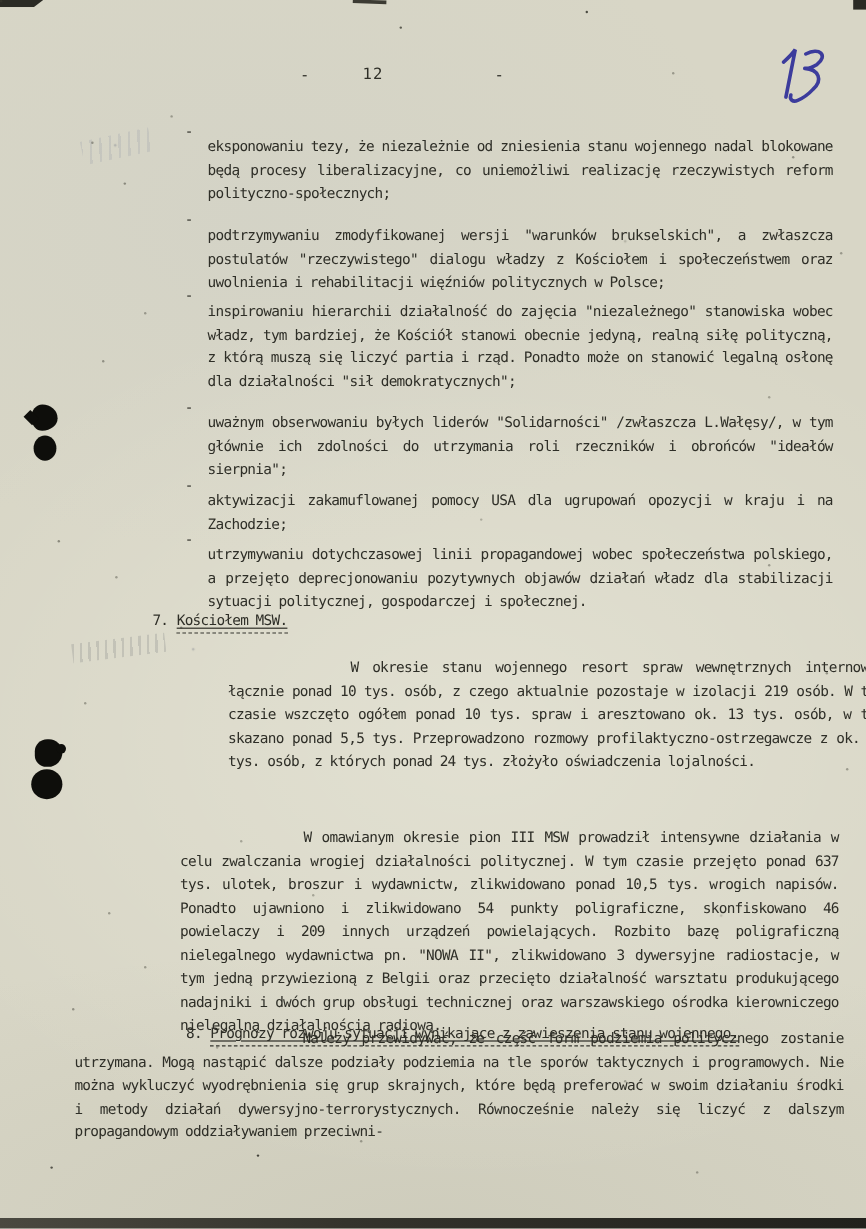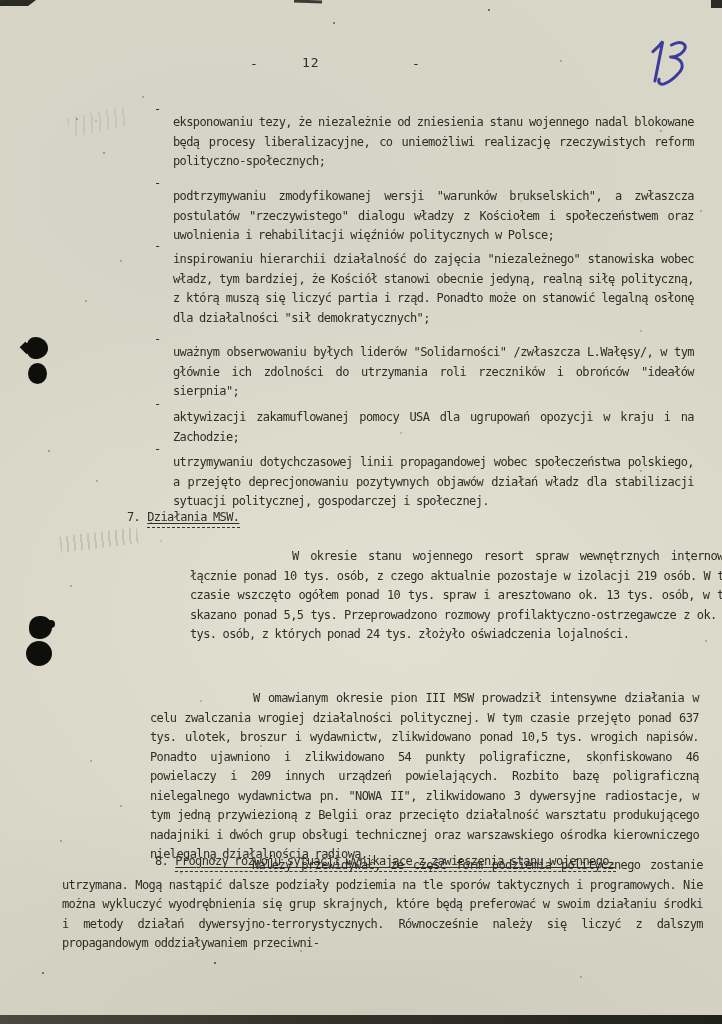--- a/index.html
+++ b/index.html
@@ -119,21 +119,21 @@
   <div class="bullet b5 typed">
     <span class="dash">-</span>
     <span class="btxt">aktywizacji zakamuflowanej pomocy USA dla ugrupowań opozycji w kraju i na Zachodzie;</span>
   </div>
   <div class="bullet b6 typed">
     <span class="dash">-</span>
     <span class="btxt">utrzymywaniu dotychczasowej linii propagandowej wobec społeczeństwa polskiego, a przejęto deprecjonowaniu pozytywnych objawów działań władz dla stabilizacji sytuacji politycznej, gospodarczej i społecznej.</span>
   </div>
 
   <div class="heading h7 typed">
-    <span class="hnum">7.</span><span class="htitle">Działania MSW.</span>
+    <span class="hnum">7.</span><span class="htitle">Kościołem MSW.</span>
   </div>
   <div class="para p71 typed">W okresie stanu wojennego resort spraw wewnętrznych internował łącznie ponad 10 tys. osób, z czego aktualnie pozostaje w izolacji 219 osób. W tym czasie wszczęto ogółem ponad 10 tys. spraw i aresztowano ok. 13 tys. osób, w tym skazano ponad 5,5 tys. Przeprowadzono rozmowy profilaktyczno-ostrzegawcze z ok. 32 tys. osób, z których ponad 24 tys. złożyło oświadczenia lojalności.</div>
   <div class="para p72 typed">W omawianym okresie pion III MSW prowadził intensywne działania w celu zwalczania wrogiej działalności politycznej. W tym czasie przejęto ponad 637 tys. ulotek, broszur i wydawnictw, zlikwidowano ponad 10,5 tys. wrogich napisów. Ponadto ujawniono i zlikwidowano 54 punkty poligraficzne, skonfiskowano 46 powielaczy i 209 innych urządzeń powielających. Rozbito bazę poligraficzną nielegalnego wydawnictwa pn. "NOWA II", zlikwidowano 3 dywersyjne radiostacje, w tym jedną przywiezioną z Belgii oraz przecięto działalność warsztatu produkującego nadajniki i dwóch grup obsługi technicznej oraz warszawskiego ośrodka kierowniczego nielegalną działalnością radiową.</div>
 
   <div class="heading h8 typed">
     <span class="hnum">8.</span><span class="htitle">Prognozy rozwoju sytuacji wynikające z zawieszenia stanu wojennego.</span>
   </div>
   <div class="para p81 typed">Należy przewidywać, że część form podziemia politycznego zostanie utrzymana. Mogą nastąpić dalsze podziały podziemia na tle sporów taktycznych i programowych. Nie można wykluczyć wyodrębnienia się grup skrajnych, które będą preferować w swoim działaniu środki i metody działań dywersyjno-terrorystycznych. Równocześnie należy się liczyć z dalszym propagandowym oddziaływaniem przeciwni-</div>
 
   <div class="blot blot-a"></div>

